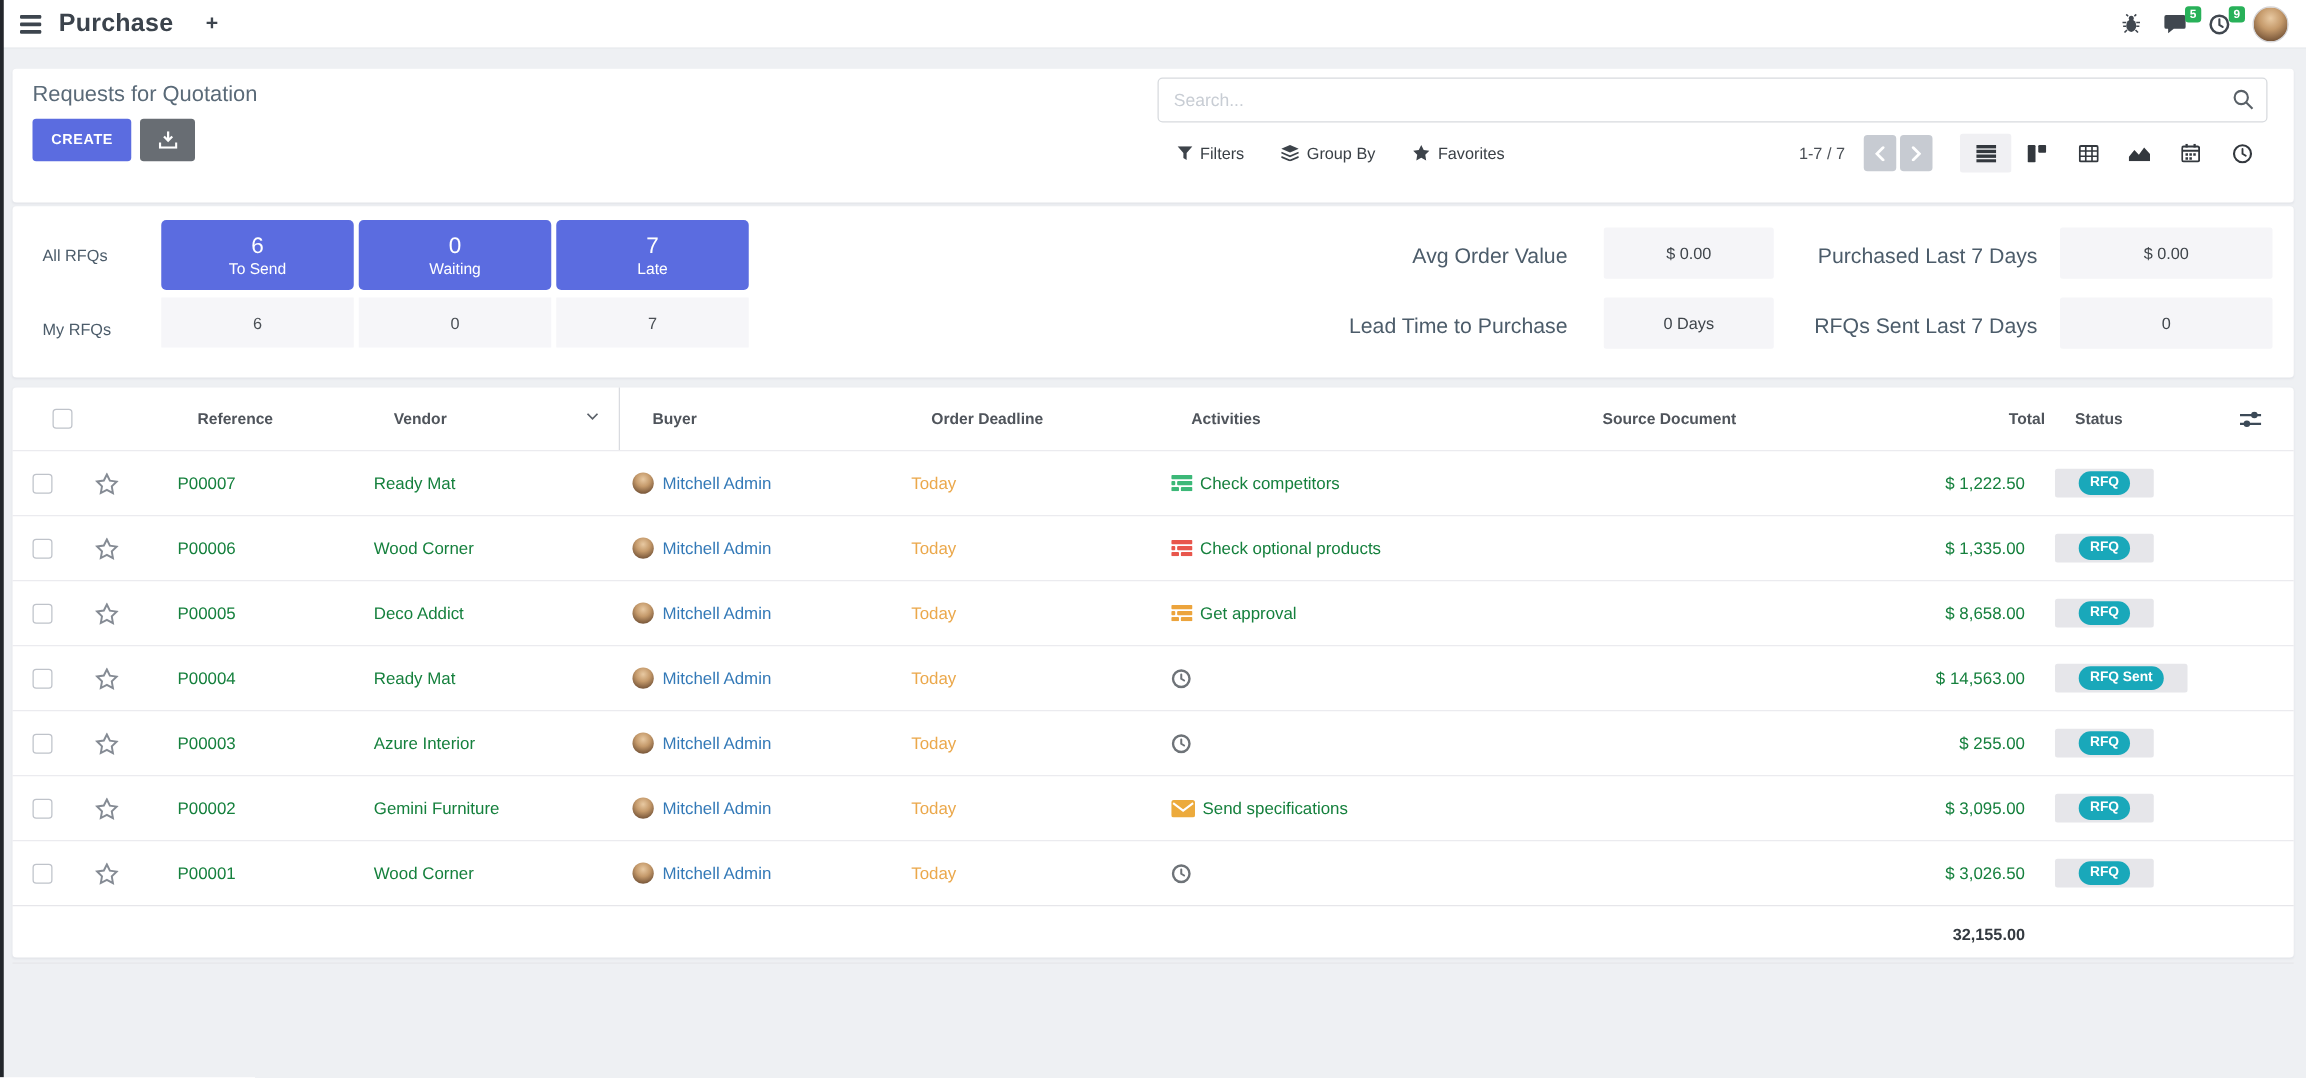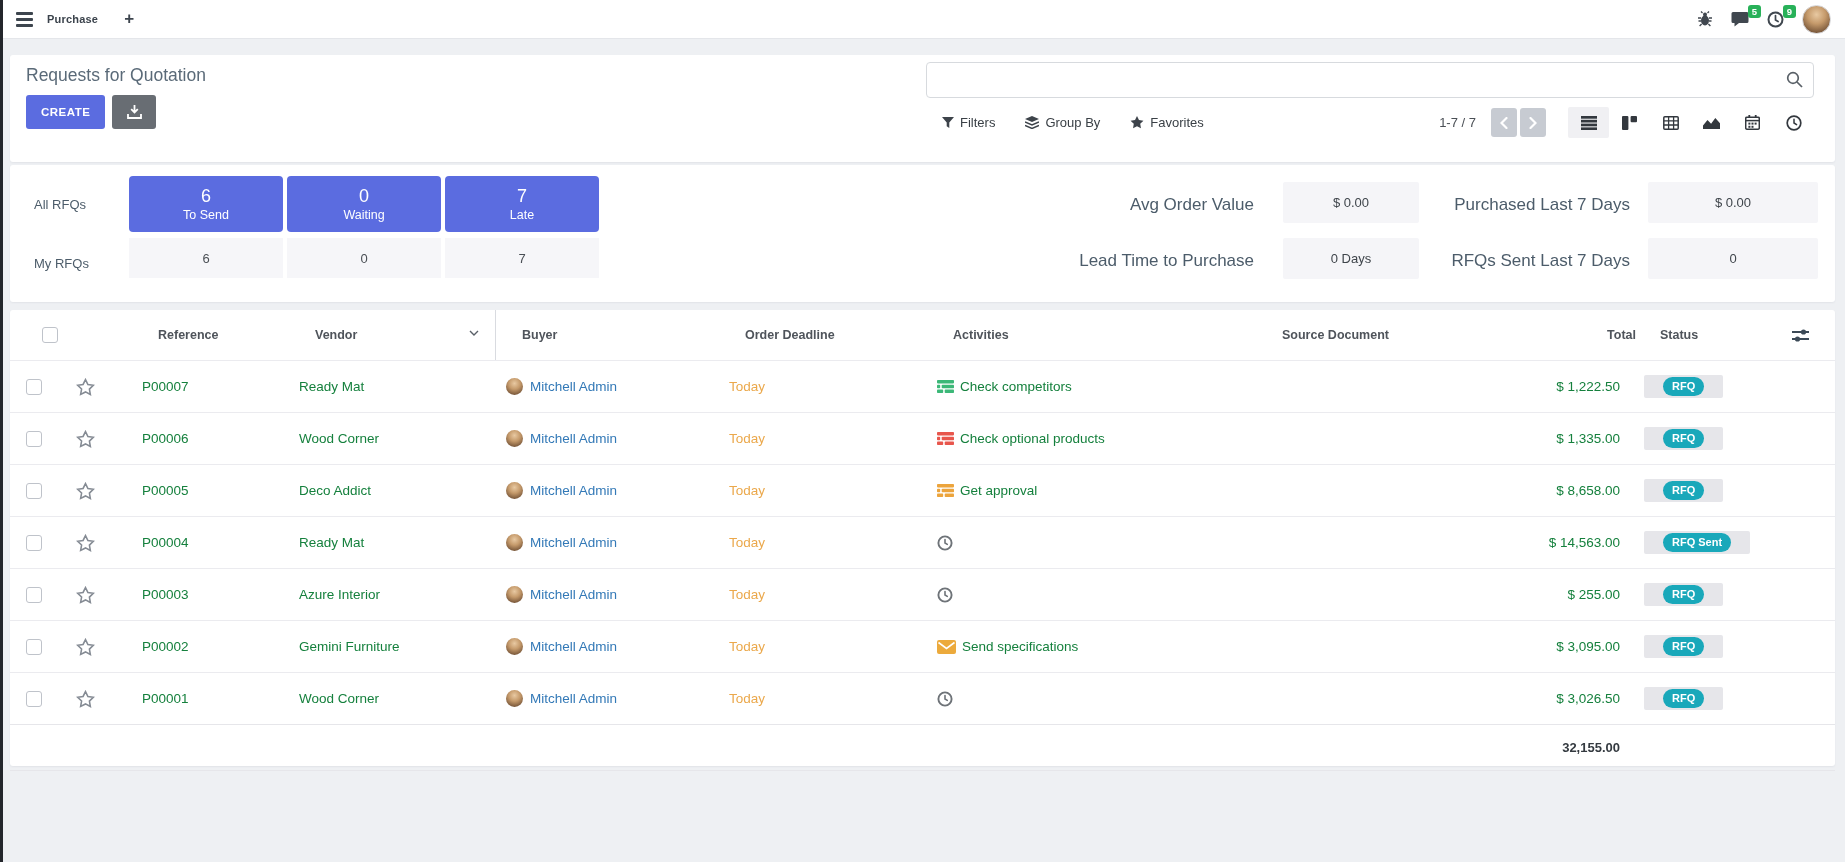--- a/index.html
+++ b/index.html
@@ -5,21 +5,21 @@
   html,body{margin:0;padding:0;}
   body{font-family:"Liberation Sans","DejaVu Sans",sans-serif;}
   .page{position:relative;width:1845px;height:862px;background:#eef0f3;overflow:hidden;}
   .window-edge{position:absolute;left:0;top:0;width:3px;height:862px;background:#23262b;z-index:50;}
 
   
   .navbar{position:absolute;left:0;top:0;width:1845px;height:38px;background:#fff;border-bottom:1px solid #e4e6ea;display:flex;align-items:center;z-index:10;}
   .nav-left{display:flex;align-items:center;gap:14px;padding-left:16px;}
   .hamburger{display:inline-flex;flex-direction:column;gap:3px;cursor:pointer;}
   .hamburger i{width:17px;height:3px;background:#3d454e;border-radius:1px;}
-  .app-name{font-size:11px;font-weight:700;color:#3b434c;letter-spacing:.2px;}
+  .app-name{font-size:20px;font-weight:700;color:#3b434c;letter-spacing:.2px;}
   .plus-tab{font-size:17px;font-weight:700;color:#3d454e;margin-left:12px;}
   .nav-right{margin-left:auto;display:flex;align-items:center;gap:18px;padding-right:14px;}
   .nav-ico{position:relative;display:inline-flex;}
   .nav-badge{position:absolute;top:-6px;right:-12px;background:#28b159;color:#fff;font-size:9.5px;font-weight:700;padding:1px 4px;border-radius:3px;line-height:11px;}
   .avatar{width:27px;height:27px;border-radius:50%;background:radial-gradient(circle at 50% 32%,#e8c9a2 0%,#c59a6b 40%,#7c5a3c 78%,#57402c 100%);border:1px solid #d5d5d8;}
 
   
   .card{position:absolute;left:10px;width:1825px;background:#fff;border-radius:3px;box-shadow:0 1px 2px rgba(40,40,60,.06);}
 
   
@@ -135,20 +135,21 @@
       <button class="btn-create">CREATE</button>
       <button class="btn-export">
         <svg width="15" height="14" viewBox="0 0 15 14">
             <path d="M7.5 0v7M4.2 4.2 7.5 7.5l3.3-3.3" stroke="#fff" stroke-width="1.8" fill="none"></path>
             <path d="M1 9v4h13V9" stroke="#fff" stroke-width="1.8" fill="none"></path>
           </svg>
       </button>
     </div>
     <div class="cp-right">
       <div class="searchbox">
+        <input placeholder="Search..." style="">
         <svg class="search-ico" width="17" height="17" viewBox="0 0 17 17">
             <circle cx="7" cy="7" r="5.3" fill="none" stroke="#596067" stroke-width="1.7"></circle>
             <path d="m11 11 5 5" stroke="#596067" stroke-width="1.7"></path>
           </svg>
       </div>
       <div class="toolbar">
         <div class="t-left">
           <span class="t-item">
             <svg width="12" height="12" viewBox="0 0 12 12">
                 <path d="M0 0h12L7.3 5.4V11L4.7 9.3V5.4Z" fill="#3d434a"></path>

